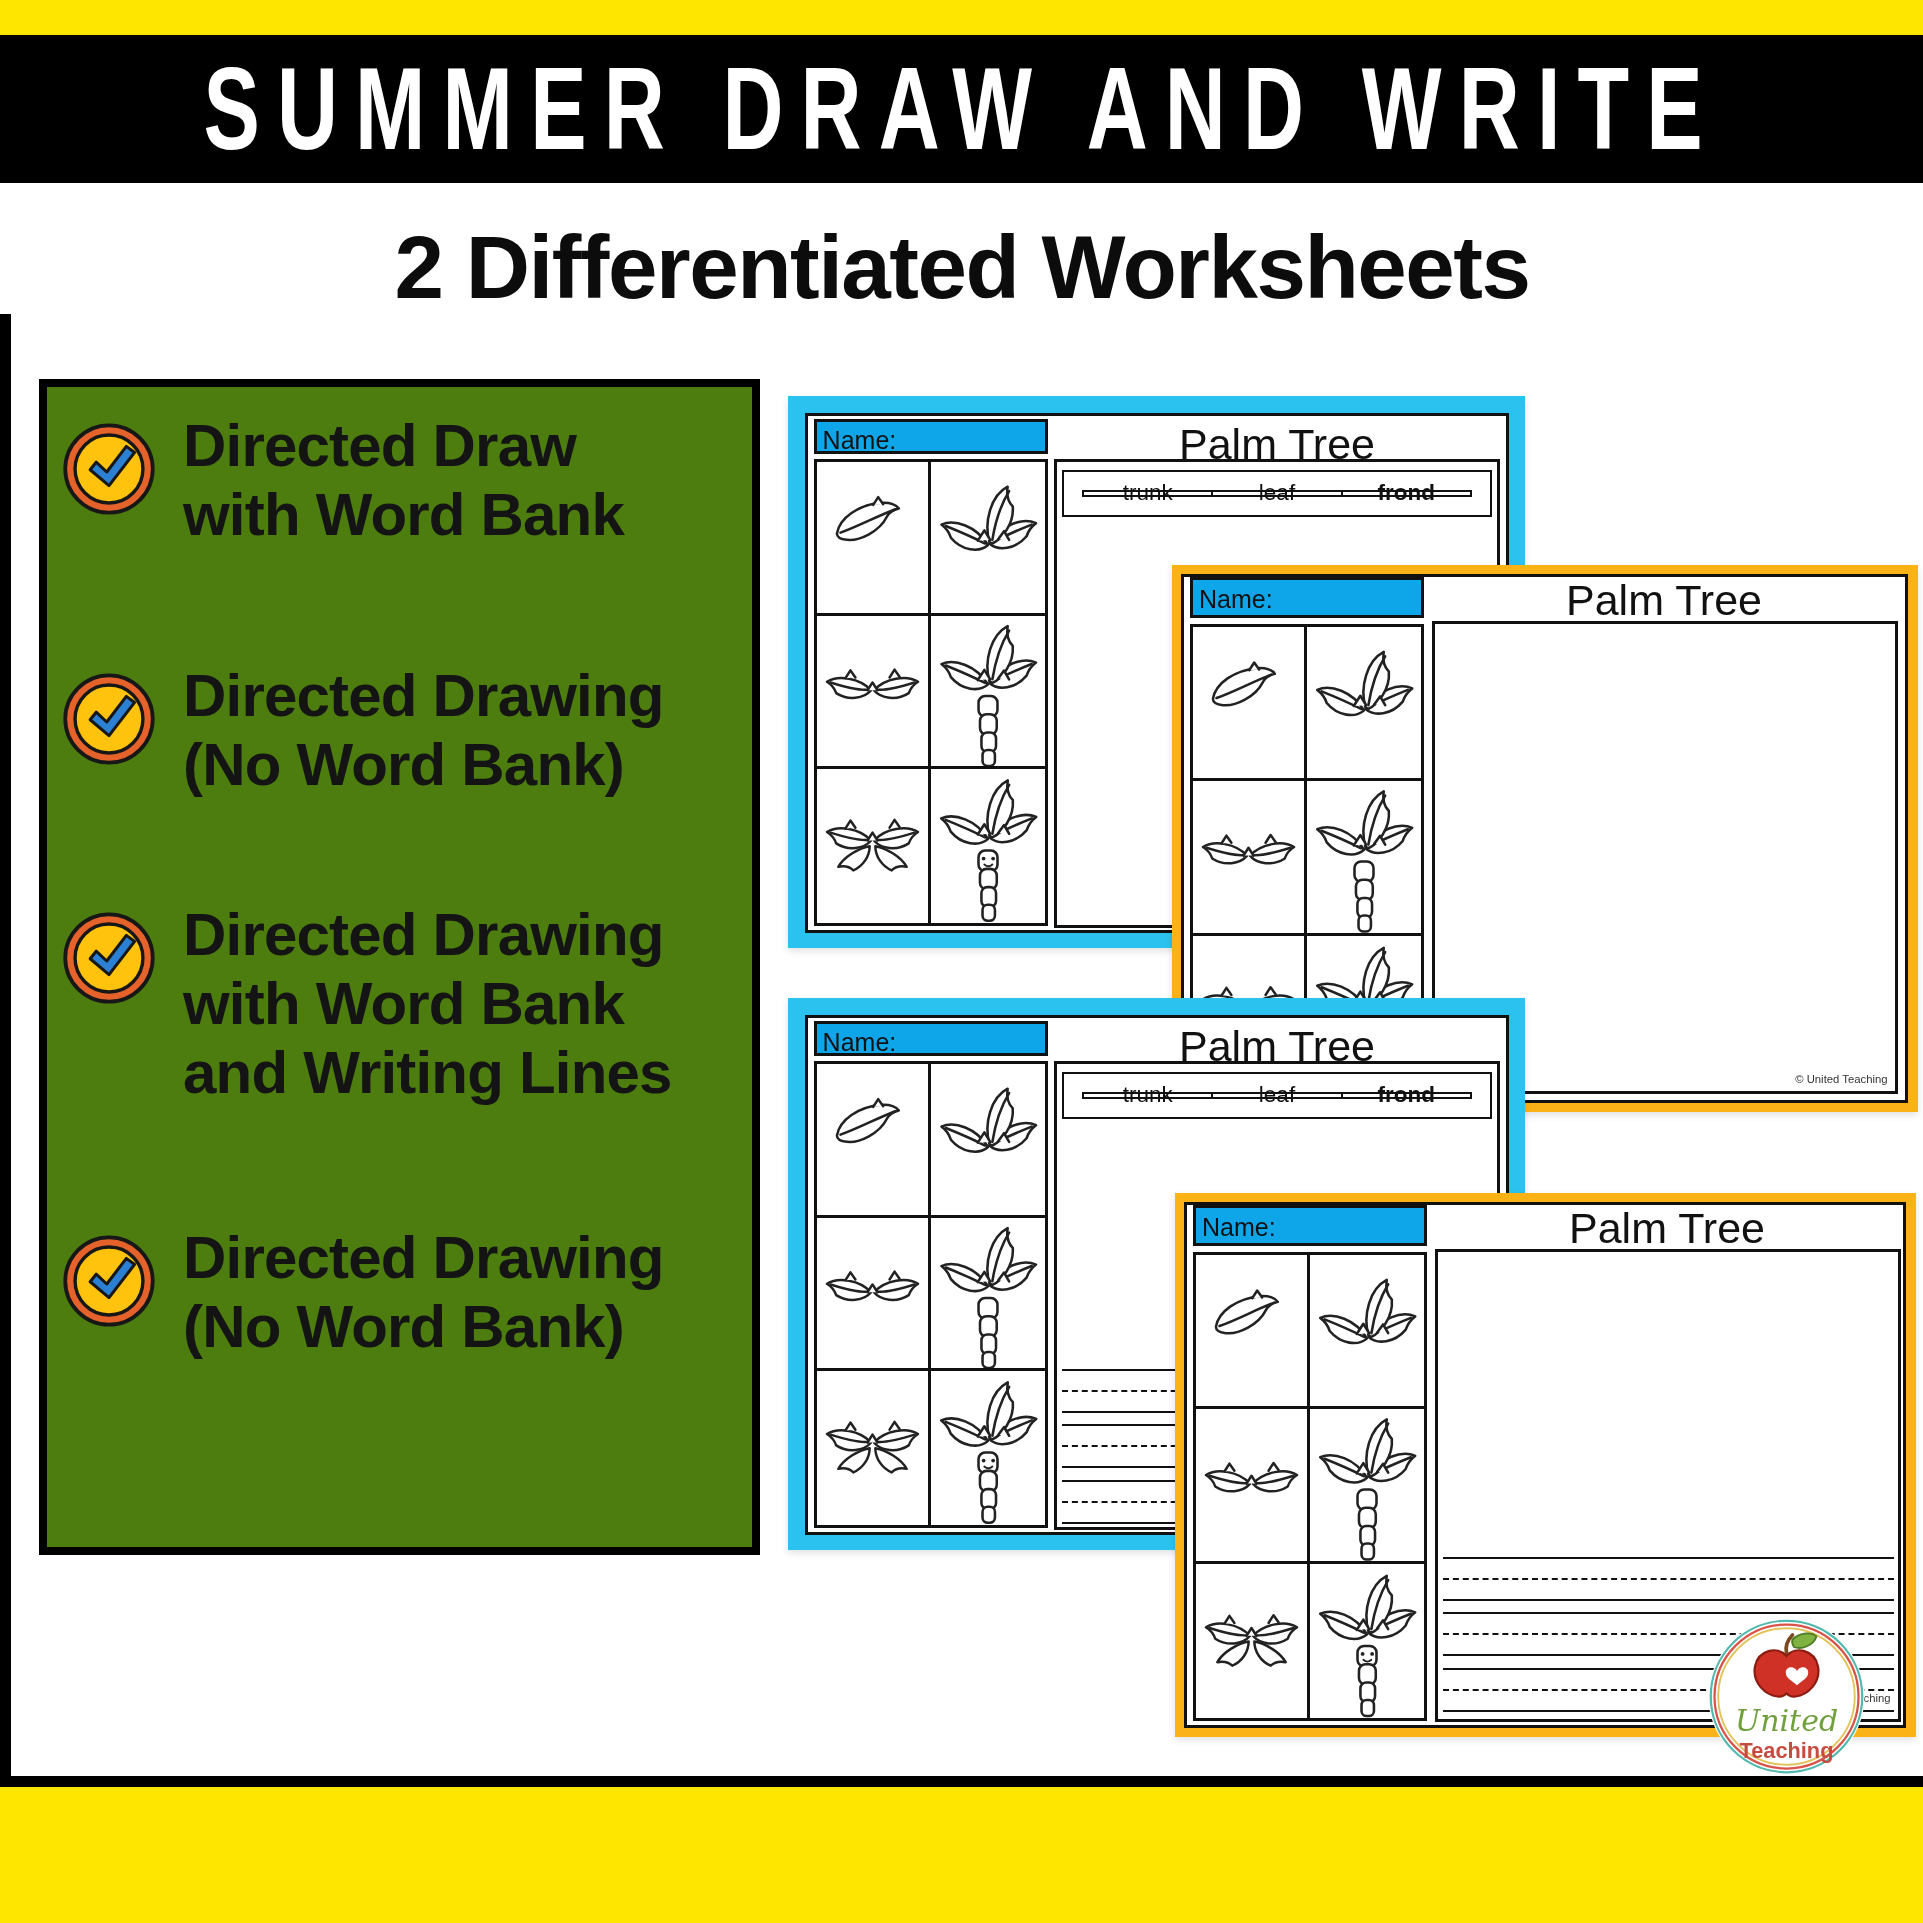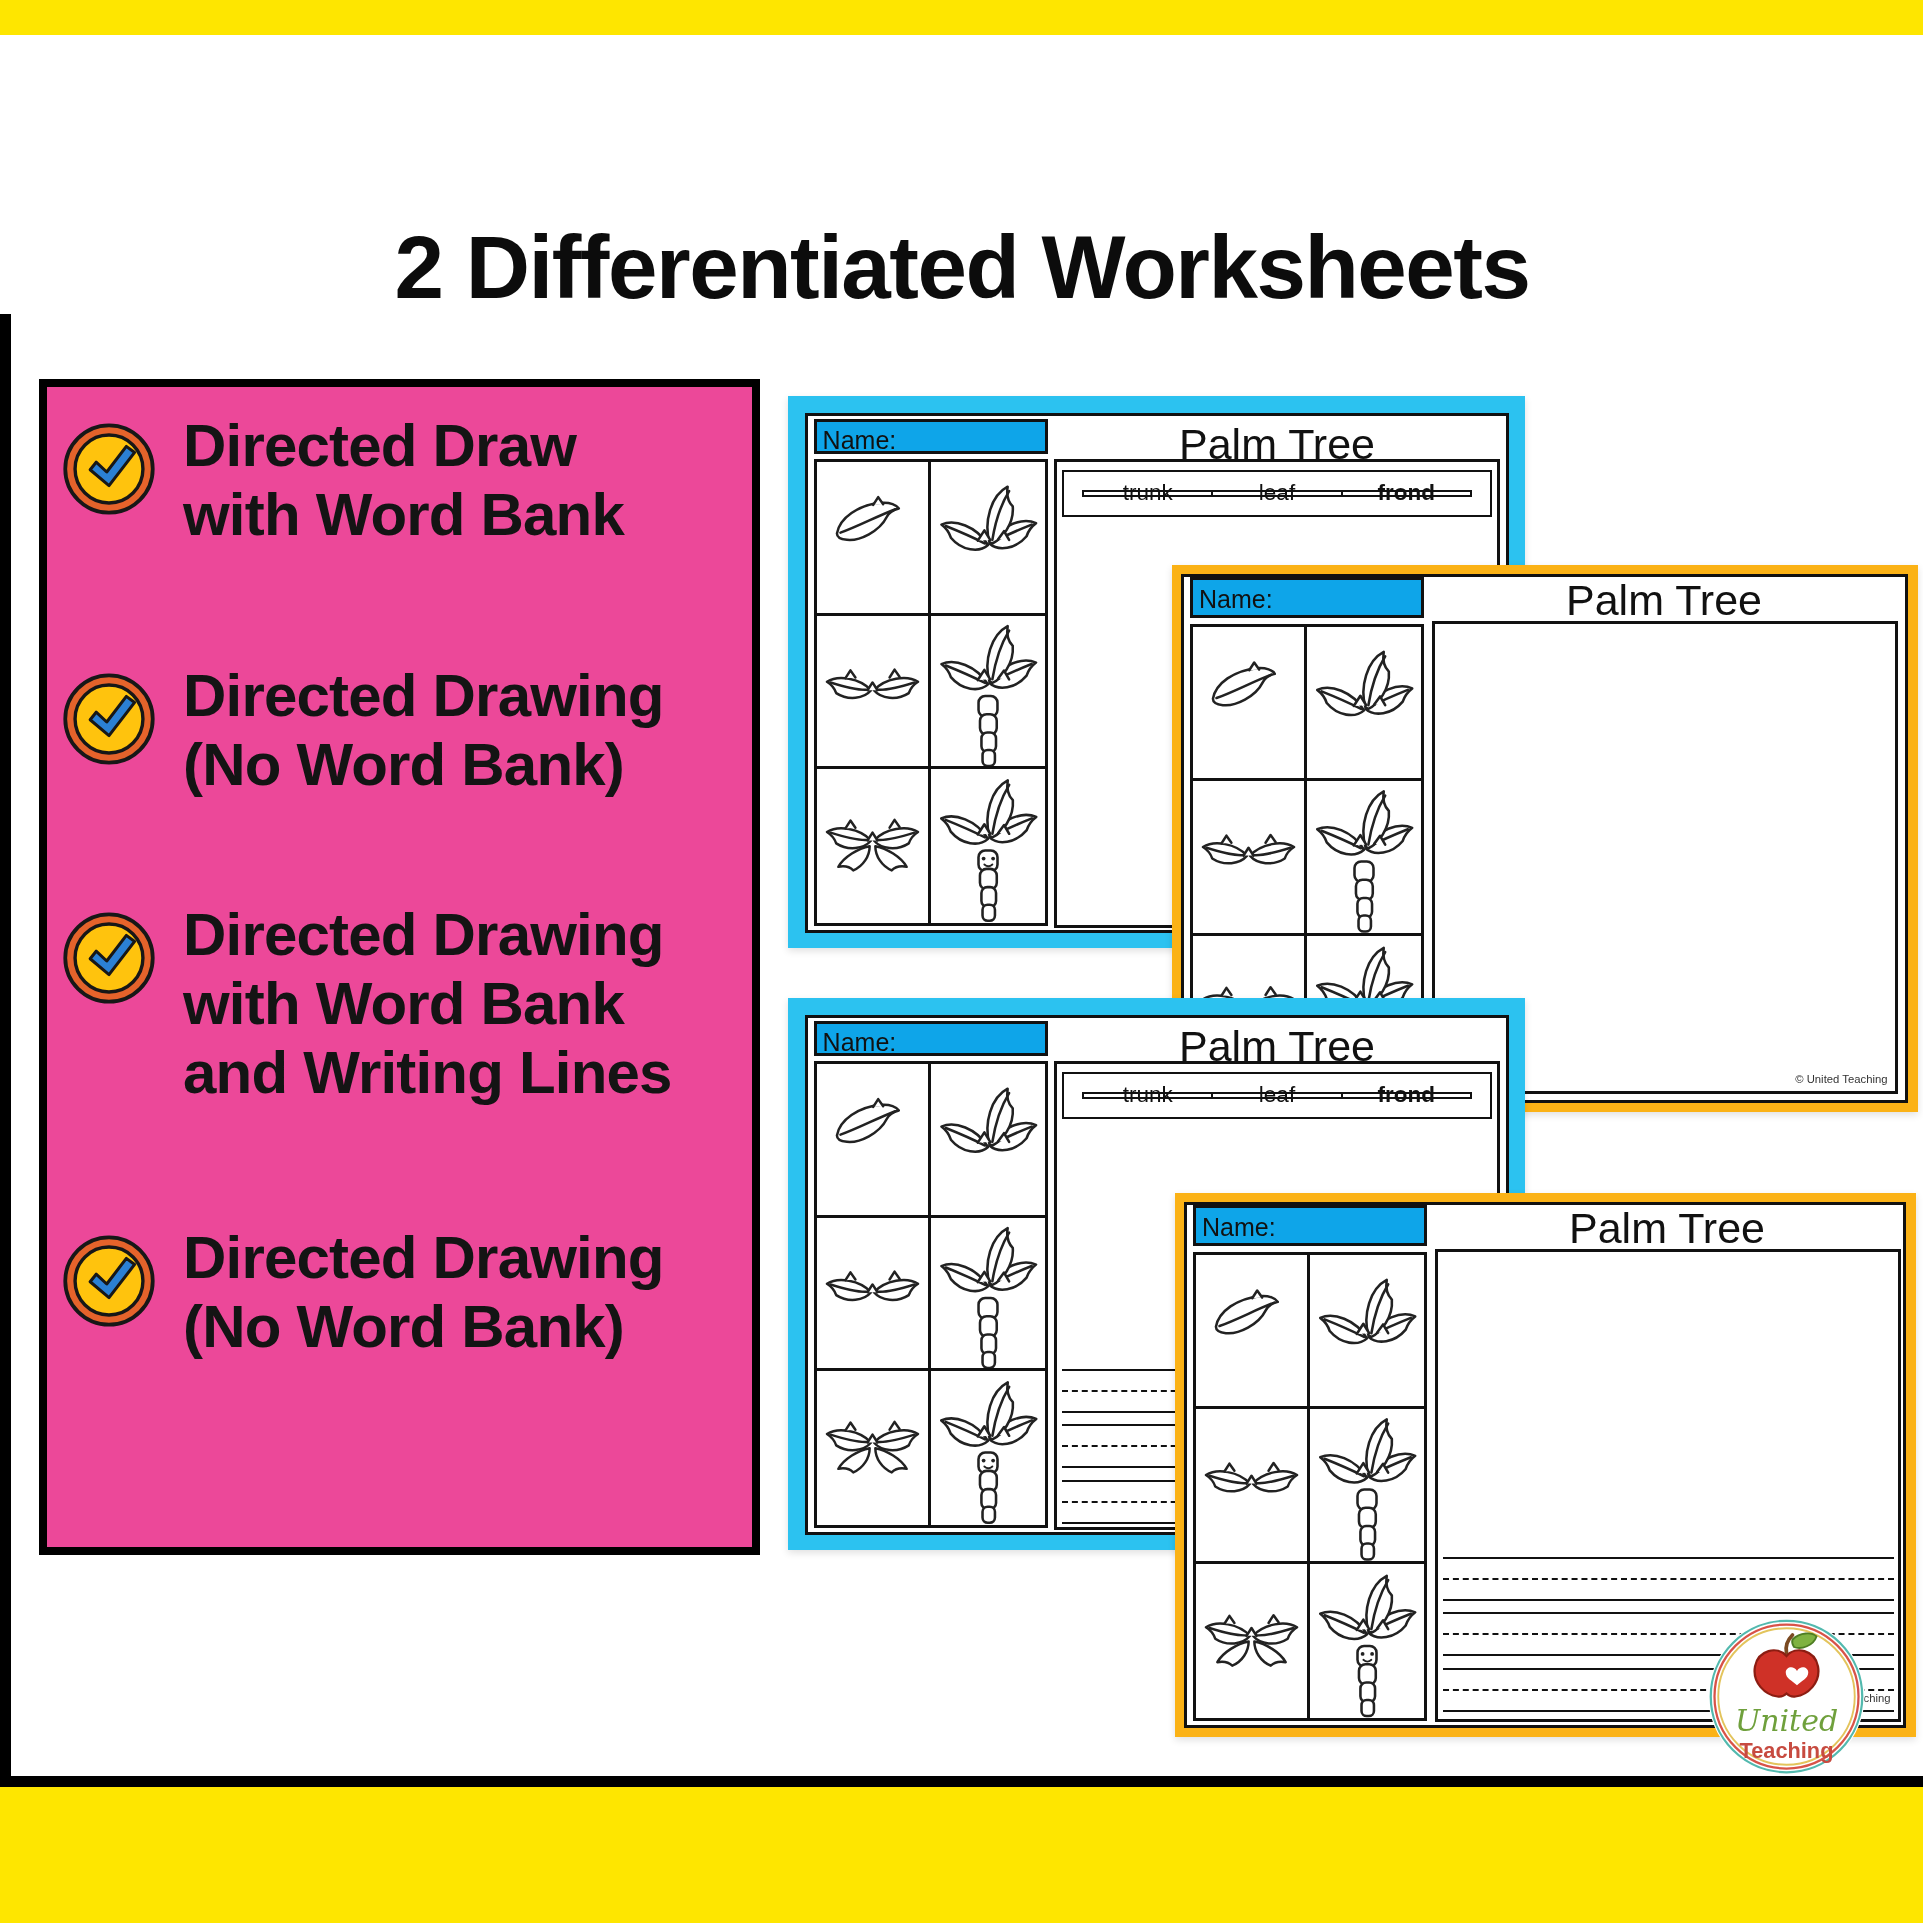--- a/index.html
+++ b/index.html
@@ -13,21 +13,21 @@
           display:flex;align-items:center;justify-content:center;}
   #banner-title{color:#fff;font-weight:700;font-size:96px;letter-spacing:19.5px;
                 transform:scale(.88,1.22);white-space:nowrap;}
   #heading{left:0;top:216px;width:1924px;text-align:center;color:#0c0c0c;
            font-weight:700;font-size:89px;letter-spacing:-1.5px;}
   #left-line{left:0;top:314px;width:10.5px;height:1473px;background:#000;}
   #bottom-line{left:0;top:1776px;width:1924px;height:10.5px;background:#000;}
   #band-bottom{left:0;top:1787px;width:1924px;height:137px;background:#FEE600;}
 
   
-  #checklist{left:39px;top:379px;width:721px;height:1176px;background:#ec4899;
+  #checklist{left:39px;top:379px;width:721px;height:1176px;background:#4d7c0f;
              border:8.3px solid #000;box-sizing:border-box;}
   .chk-item{position:absolute;left:0;top:0;width:100%;}
   .badge{position:absolute;width:92px;height:92px;left:16px;}
   .chk-text{position:absolute;left:136px;width:556px;color:#141414;
             font-weight:700;font-size:60px;line-height:69px;letter-spacing:-0.8px;}
   .chk-text span{display:block;}
   #chk1 .badge{top:36px;}  #chk1 .chk-text{top:24px;}
   #chk2 .badge{top:286px;} #chk2 .chk-text{top:274px;}
   #chk3 .badge{top:525px;} #chk3 .chk-text{top:513px;}
   #chk4 .badge{top:848px;}#chk4 .chk-text{top:836px;}
@@ -138,20 +138,23 @@
       <circle cx="61" cy="61" r="58" fill="#E5632B" stroke="#171717" stroke-width="5"></circle>
       <circle cx="61" cy="61" r="45" fill="#FFC30D" stroke="#171717" stroke-width="4.5"></circle>
       <path d="M36,62 l8,-10 l14,13 l26,-34 l11,8 l-34,44 Z" fill="#2B80D4" stroke="#171717" stroke-width="4" stroke-linejoin="round"></path>
     </g>
   </defs>
 </svg>
 
 <div id="canvas">
 
   <div class="abs" id="band-top"></div>
+  <div class="abs" id="banner">
+    <div id="banner-title">SUMMER DRAW AND WRITE</div>
+  </div>
   <div class="abs" id="heading">2 Differentiated Worksheets</div>
   <div class="abs" id="left-line"></div>
   <div class="abs" id="bottom-line"></div>
   <div class="abs" id="band-bottom"></div>
 
   <div class="abs" id="checklist">
     <div class="chk-item" id="chk1">
       <svg class="badge" viewBox="0 0 122 122">
           <use href="#g-badge"></use>
         </svg>

